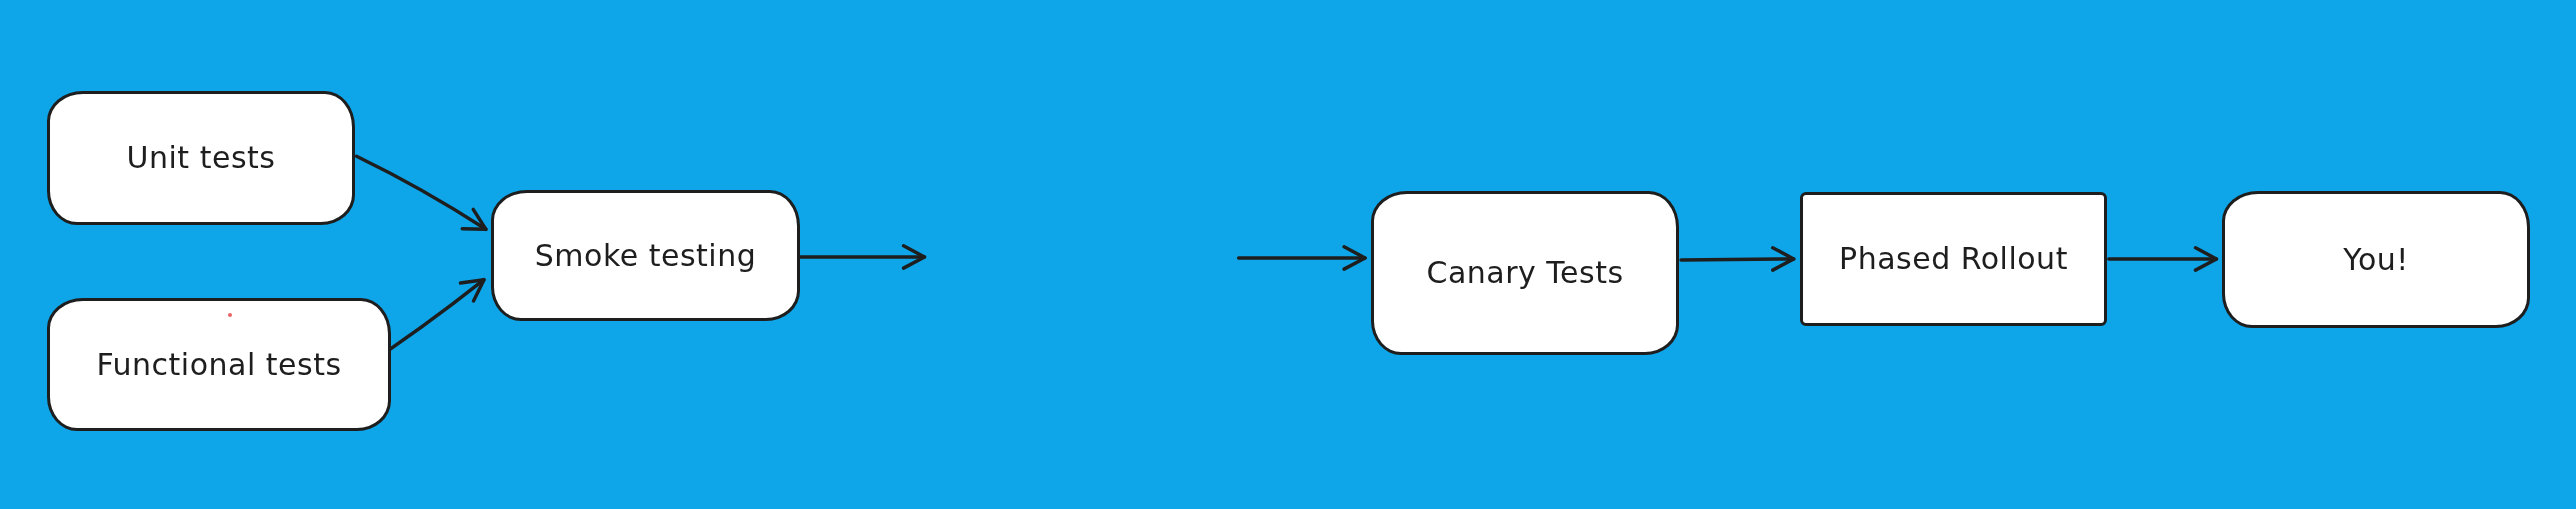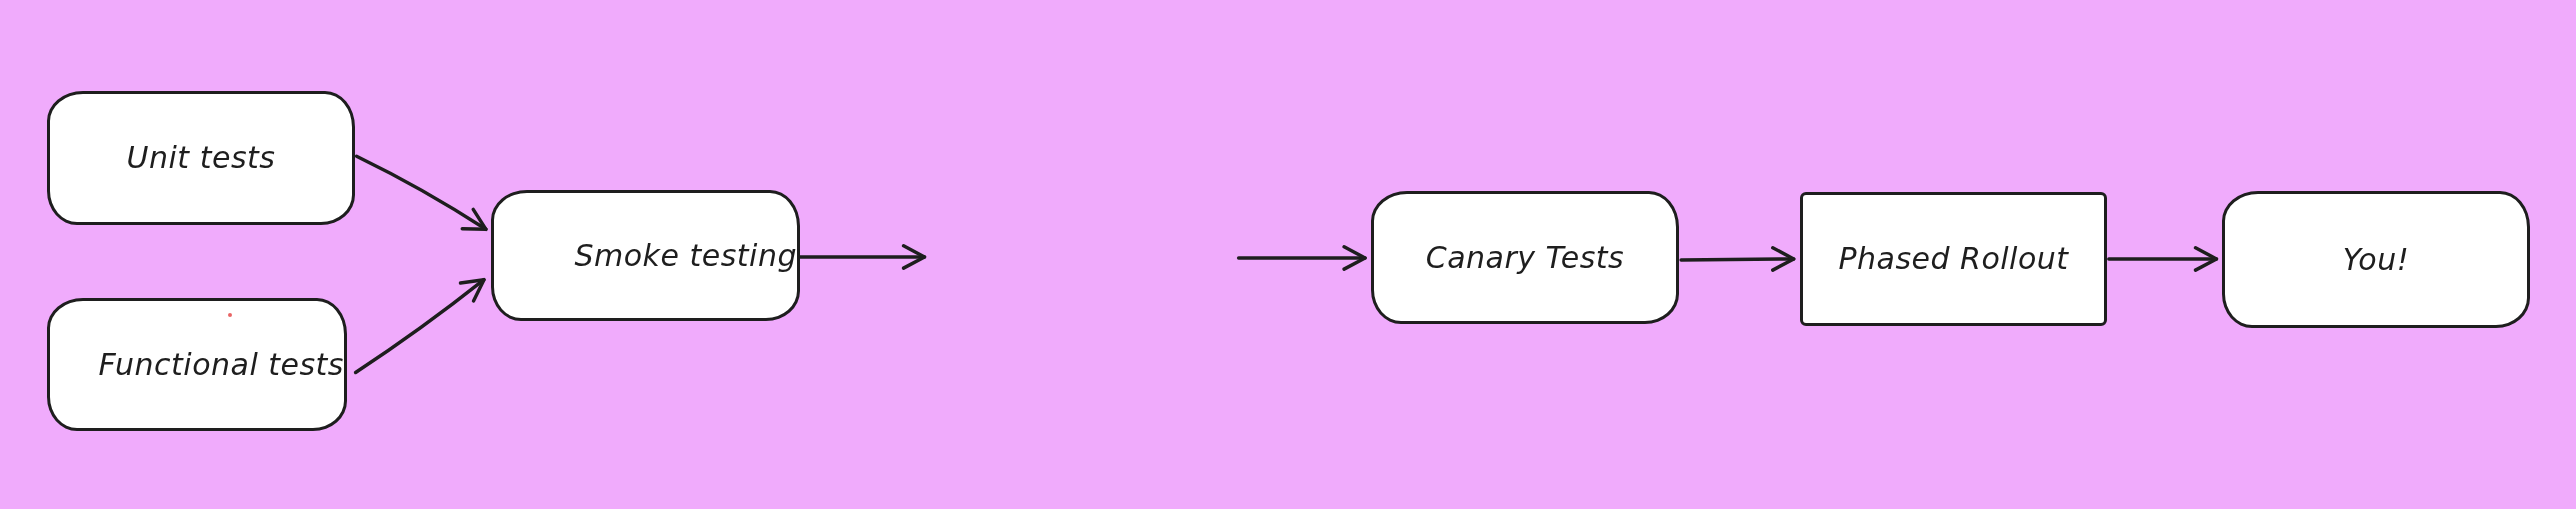--- a/index.html
+++ b/index.html
@@ -7,23 +7,22 @@
     padding: 0;
     width: 2576px;
     height: 510px;
     background: #ffffff;
     overflow: hidden;
   }
   .canvas {
     position: relative;
     width: 2576px;
     height: 510px;
-    background: #f0abfc;
+    background: #0ea5e9;
     font-family: "DejaVu Sans", sans-serif;
-    font-style: italic;
   }
   .edges-layer {
     position: absolute;
     left: 0; top: 0;
     width: 2576px;
     height: 510px;
     pointer-events: none;
   }
   .edges-layer path {
     fill: none;
@@ -45,24 +44,24 @@
   
   .node { border-radius: 36px 30px 34px 30px / 30px 36px 30px 34px; }
   .node-label {
     color: #1e1e1e;
     font-size: 30px;
     line-height: 40px;
     white-space: pre-line;
     letter-spacing: 0.5px;
   }
   #node-unit-tests        { left:   47px; top:  91px; width: 308px; height: 134px; }
-  #node-functional-tests  { left:   47px; top: 298px; width: 300px; height: 133px; justify-content: flex-end; }
-  #node-smoke-testing     { left:  491px; top: 190px; width: 309px; height: 131px; justify-content: flex-end; }
+  #node-functional-tests  { left:   47px; top: 298px; width: 344px; height: 133px; }
+  #node-smoke-testing     { left:  491px; top: 190px; width: 309px; height: 131px; }
   #node-dbt-cloud         { left:  928px; top: 191px; width: 308px; height: 132px; }
-  #node-canary-tests      { left: 1371px; top: 191px; width: 308px; height: 133px; }
+  #node-canary-tests      { left: 1371px; top: 191px; width: 308px; height: 164px; }
   #node-phased-rollout    { left: 1800px; top: 192px; width: 307px; height: 134px; border-radius: 6px; }
   #node-you               { left: 2222px; top: 191px; width: 308px; height: 137px; text-align: center; }
   .red-dot {
     position: absolute;
     left: 228px; top: 313px;
     width: 4px; height: 4px;
     border-radius: 50%;
     background: #e03131;
     opacity: 0.75;
   }

